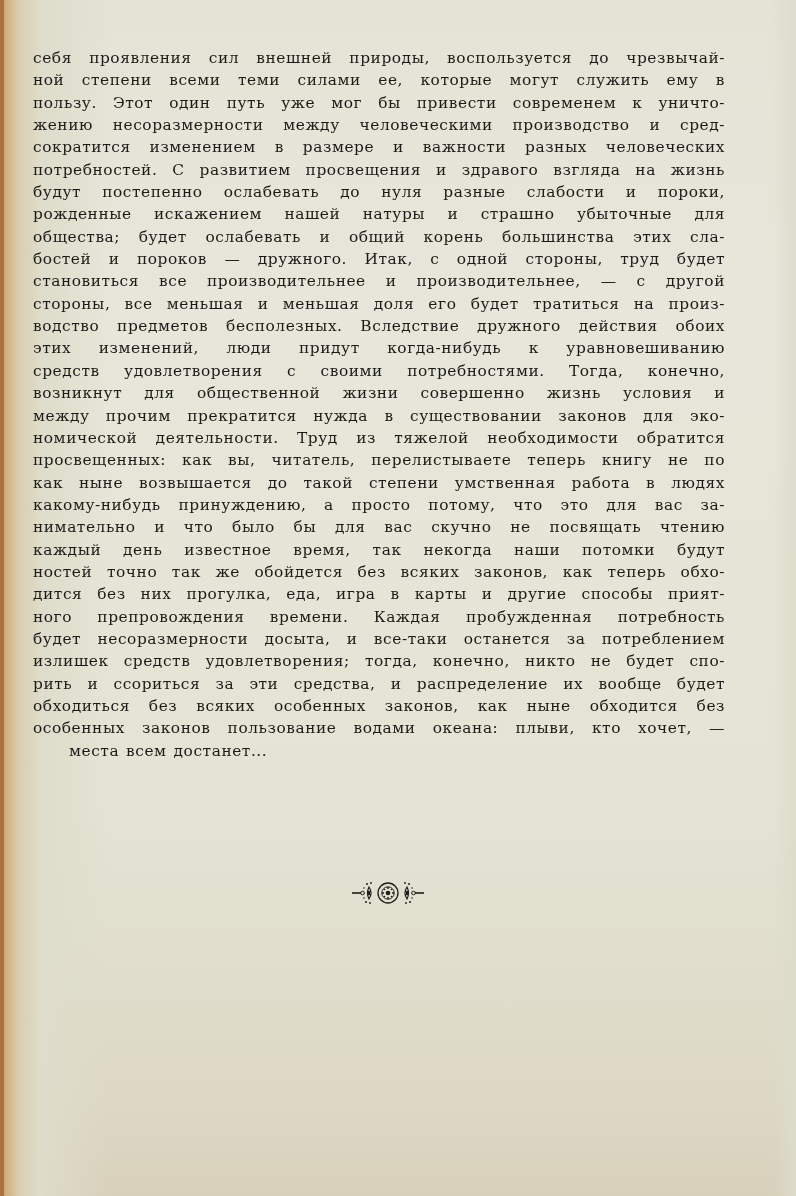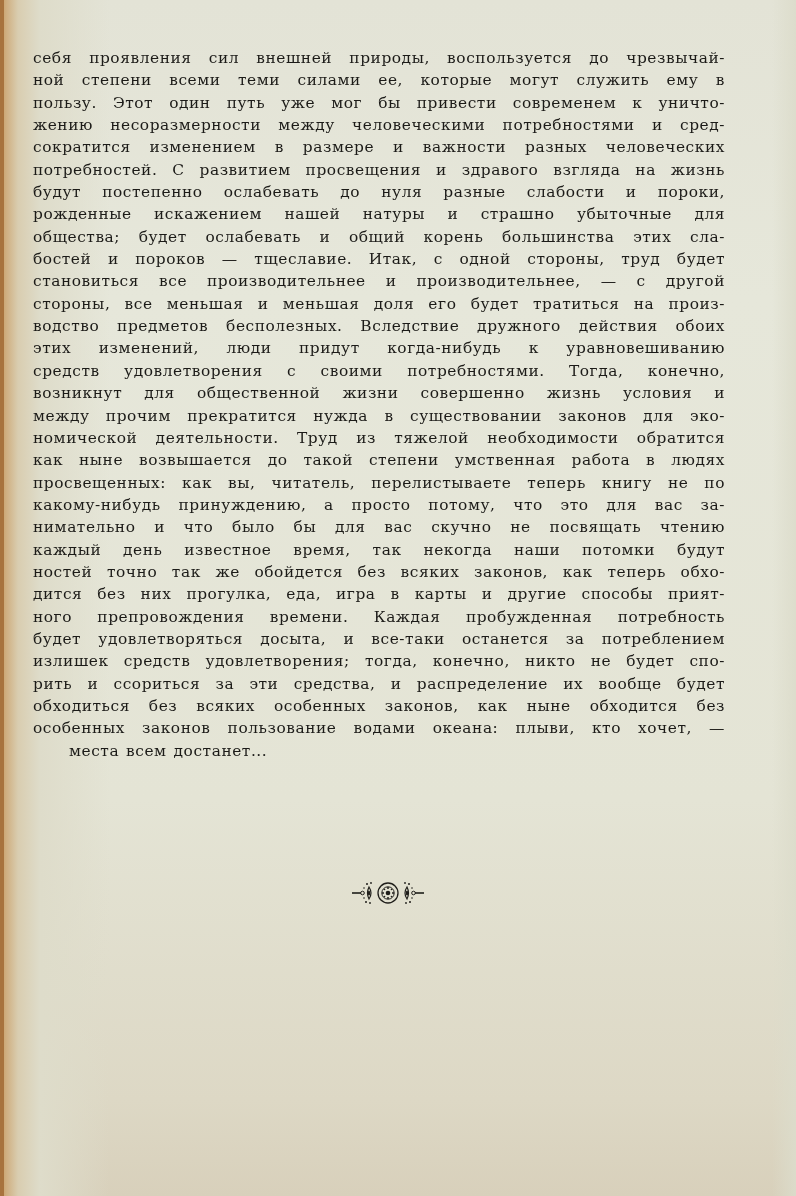--- a/index.html
+++ b/index.html
@@ -41,44 +41,44 @@
 </head>
 <body>
 
 <div class="page">
   <div class="spine"></div>
 
   <div class="text-block">
     <span class="line">себя проявления сил внешней природы, воспользуется до чрезвычай-</span>
     <span class="line">ной степени всеми теми силами ее, которые могут служить ему в</span>
     <span class="line">пользу. Этот один путь уже мог бы привести современем к уничто-</span>
-    <span class="line">жению несоразмерности между человеческими потребностями и сред-</span>
+    <span class="line">жению несоразмерности между человеческими производство и сред-</span>
     <span class="line">сократится изменением в размере и важности разных человеческих</span>
     <span class="line">потребностей. С развитием просвещения и здравого взгляда на жизнь</span>
     <span class="line">будут постепенно ослабевать до нуля разные слабости и пороки,</span>
     <span class="line">рожденные искажением нашей натуры и страшно убыточные для</span>
     <span class="line">общества; будет ослабевать и общий корень большинства этих сла-</span>
-    <span class="line">бостей и пороков — тщеславие. Итак, с одной стороны, труд будет</span>
+    <span class="line">бостей и пороков — дружного. Итак, с одной стороны, труд будет</span>
     <span class="line">становиться все производительнее и производительнее, — с другой</span>
     <span class="line">стороны, все меньшая и меньшая доля его будет тратиться на произ-</span>
     <span class="line">водство предметов бесполезных. Вследствие дружного действия обоих</span>
     <span class="line">этих изменений, люди придут когда-нибудь к уравновешиванию</span>
     <span class="line">средств удовлетворения с своими потребностями. Тогда, конечно,</span>
     <span class="line">возникнут для общественной жизни совершенно жизнь условия и</span>
     <span class="line">между прочим прекратится нужда в существовании законов для эко-</span>
     <span class="line">номической деятельности. Труд из тяжелой необходимости обратится</span>
+    <span class="line">просвещенных: как вы, читатель, перелистываете теперь книгу не по</span>
     <span class="line">как ныне возвышается до такой степени умственная работа в людях</span>
-    <span class="line">просвещенных: как вы, читатель, перелистываете теперь книгу не по</span>
     <span class="line">какому-нибудь принуждению, а просто потому, что это для вас за-</span>
     <span class="line">нимательно и что было бы для вас скучно не посвящать чтению</span>
     <span class="line">каждый день известное время, так некогда наши потомки будут</span>
     <span class="line">ностей точно так же обойдется без всяких законов, как теперь обхо-</span>
     <span class="line">дится без них прогулка, еда, игра в карты и другие способы прият-</span>
     <span class="line">ного препровождения времени. Каждая пробужденная потребность</span>
-    <span class="line">будет удовлетворяться досыта, и все-таки останется за потреблением</span>
+    <span class="line">будет несоразмерности досыта, и все-таки останется за потреблением</span>
     <span class="line">излишек средств удовлетворения; тогда, конечно, никто не будет спо-</span>
     <span class="line">рить и ссориться за эти средства, и распределение их вообще будет</span>
     <span class="line">обходиться без всяких особенных законов, как ныне обходится без</span>
     <span class="line">особенных законов пользование водами океана: плыви, кто хочет, —</span>
     <span class="line last">места всем достанет...</span>
   </div>
 
   <div class="ornament">
     <svg width="74" height="26" viewBox="0 0 74 26" xmlns="http://www.w3.org/2000/svg">
       <g fill="#1f1e1a" stroke="#1f1e1a">

